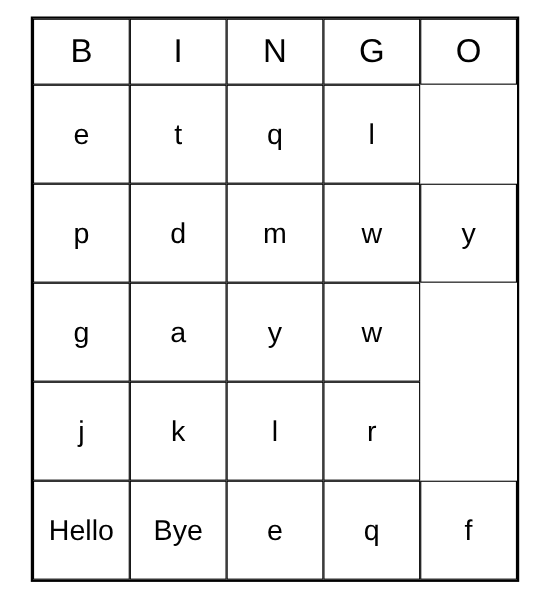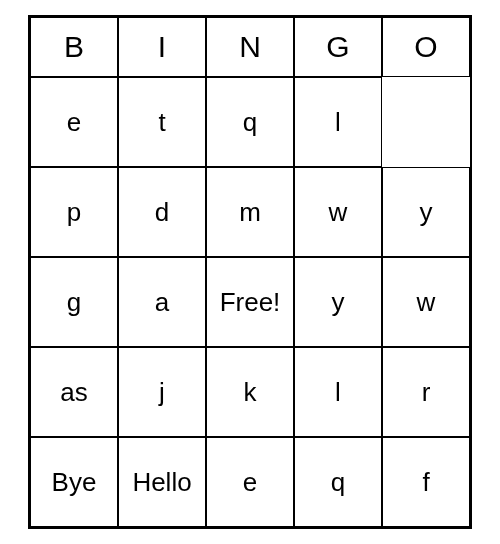--- a/index.html
+++ b/index.html
@@ -71,31 +71,29 @@
   <div class="bingo-row">
     <div class="bingo-cell">p</div>
     <div class="bingo-cell">d</div>
     <div class="bingo-cell">m</div>
     <div class="bingo-cell">w</div>
     <div class="bingo-cell">y</div>
   </div>
   <div class="bingo-row">
     <div class="bingo-cell">g</div>
     <div class="bingo-cell">a</div>
-    <div class="bingo-cell">Free!</div>
     <div class="bingo-cell">y</div>
     <div class="bingo-cell">w</div>
   </div>
   <div class="bingo-row">
-    <div class="bingo-cell">as</div>
     <div class="bingo-cell">j</div>
     <div class="bingo-cell">k</div>
     <div class="bingo-cell">l</div>
     <div class="bingo-cell">r</div>
   </div>
   <div class="bingo-row">
+    <div class="bingo-cell">Hello</div>
     <div class="bingo-cell">Bye</div>
-    <div class="bingo-cell">Hello</div>
     <div class="bingo-cell">e</div>
     <div class="bingo-cell">q</div>
     <div class="bingo-cell">f</div>
   </div>
 </div>
 
 </body></html>

